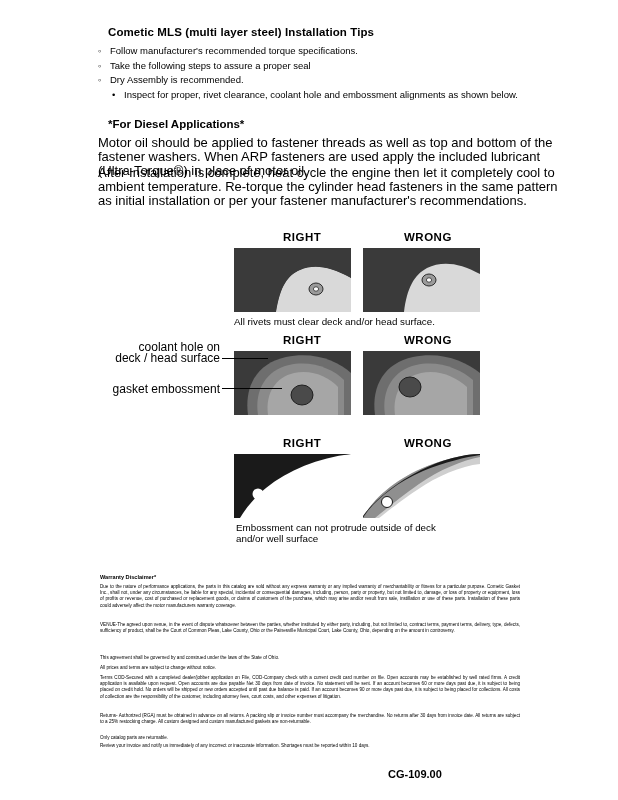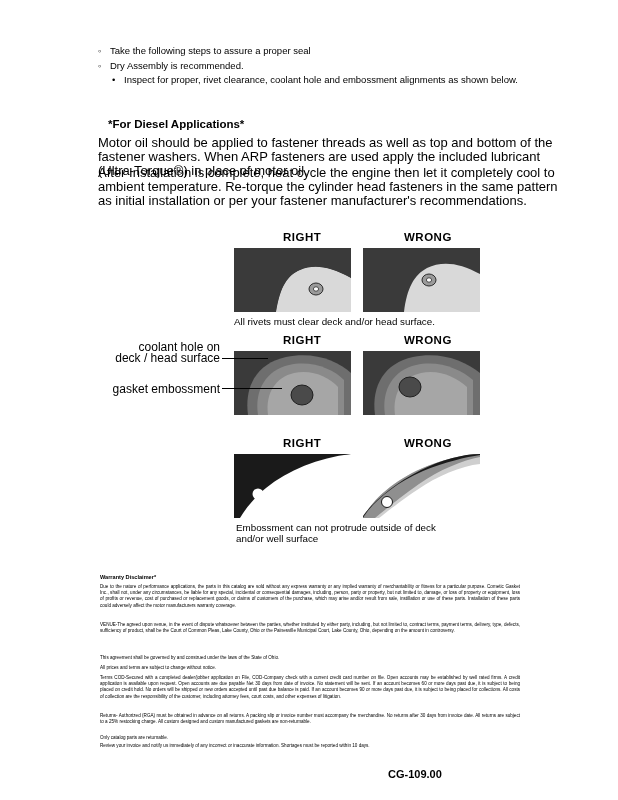--- a/index.html
+++ b/index.html
@@ -52,22 +52,24 @@
   .w3{top:655px;}
   .w4{top:665px;}
 
   .docid{position:absolute;left:388px;top:768px;font-size:11px;font-weight:bold;}
 </style>
 </head>
 <body>
 
 <div class="page">
 
+  <div class="title">Cometic MLS (multi layer steel) Installation Tips</div>
 
   <div class="bullets">
+    <div class="b1">Follow manufacturer's recommended torque specifications.</div>
     <div class="b1">Take the following steps to assure a proper seal</div>
     <div class="b1">Dry Assembly is recommended.</div>
     <div class="b2">Inspect for proper, rivet clearance, coolant hole and embossment alignments as shown below.</div>
   </div>
 
   <div class="diesel-head">*For Diesel Applications*</div>
   <div class="para p1">Motor oil should be applied to fastener threads as well as top and bottom of the fastener washers. When ARP fasteners are used apply the included lubricant (Ultra-Torque®) in place of motor oil.</div>
   <div class="para p2">After Installation is complete, heat cycle the engine then let it completely cool to ambient temperature. Re-torque the cylinder head fasteners in the same pattern as initial installation or per your fastener manufacturer's recommendations.</div>
 
   <div class="figs">

